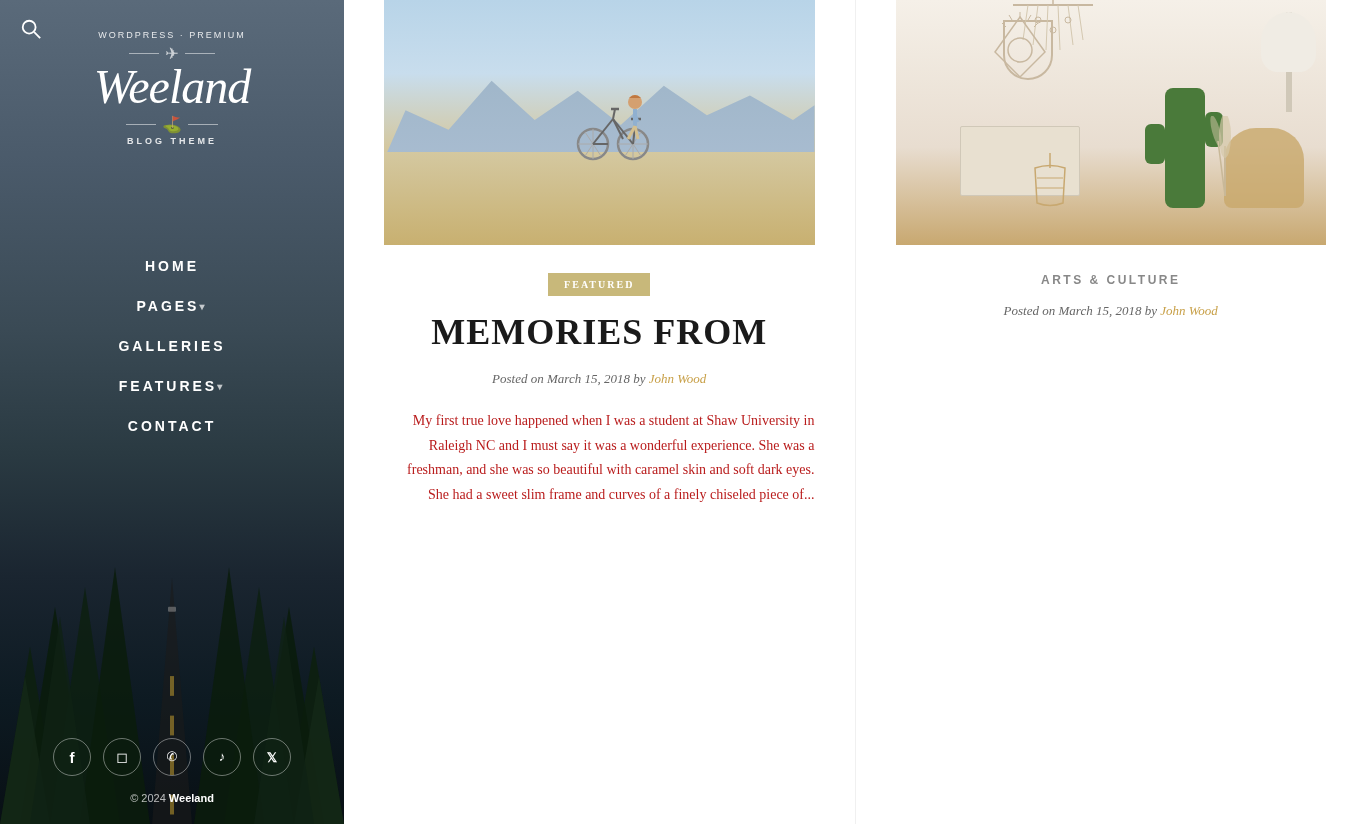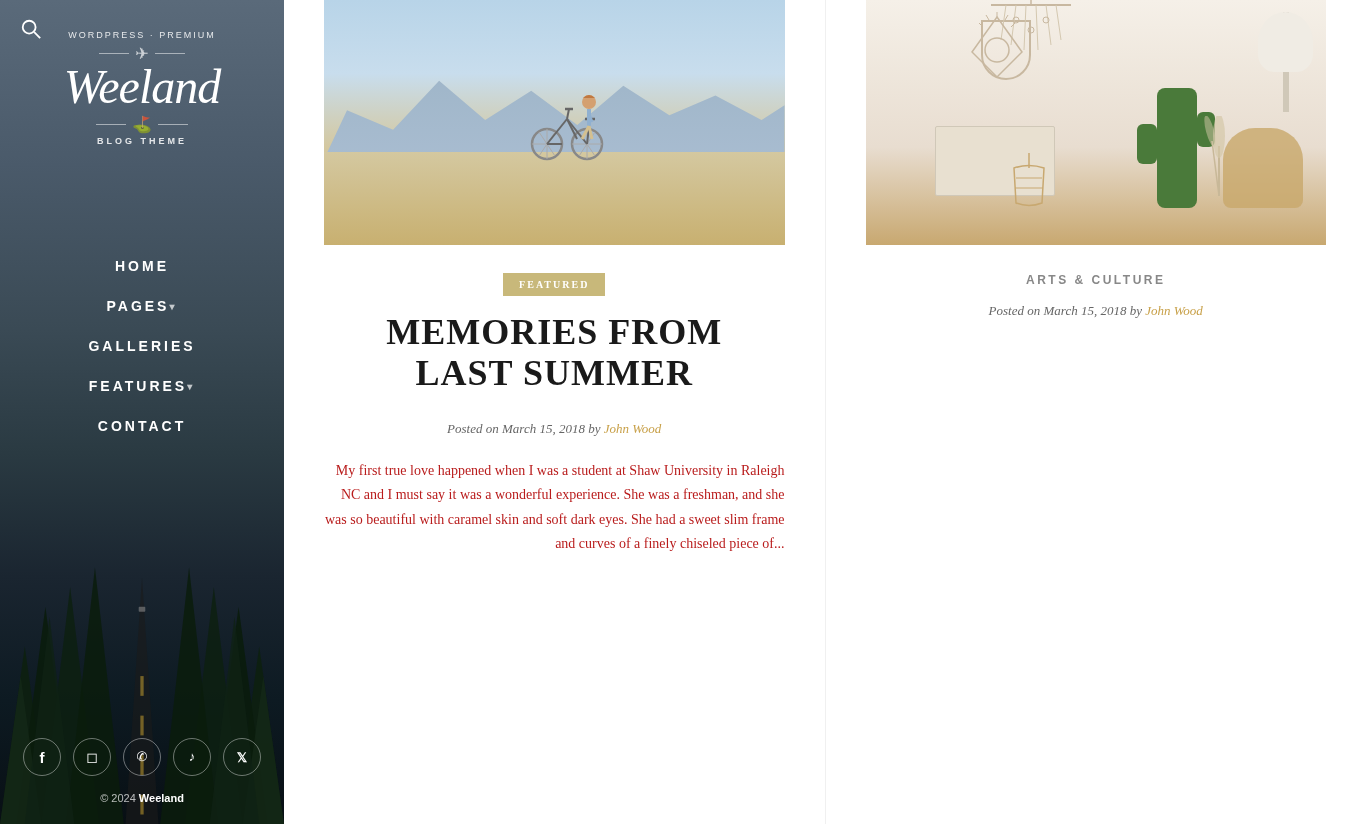--- a/index.html
+++ b/index.html
@@ -1,20 +1,20 @@
 <!DOCTYPE html>
 <html><head>
   <meta charset="utf-8">
   <style>
     * { margin: 0; padding: 0; box-sizing: border-box; }
     body { font-family: Georgia, 'Times New Roman', serif; display: flex; width: 1366px; min-height: 824px; overflow: hidden; }
 
     
     .sidebar {
-      width: 284px;
+      width: 344px;
       min-height: 824px;
       position: relative;
       display: flex;
       flex-direction: column;
       align-items: center;
       overflow: hidden;
       flex-shrink: 0;
     }
     .sidebar-bg {
       position: absolute;
@@ -241,21 +241,21 @@
 
     .post-title {
       font-family: 'Georgia', serif;
       font-size: 36px;
       font-weight: 900;
       text-align: center;
       color: #1a1a1a;
       line-height: 1.15;
       letter-spacing: 1px;
       text-transform: uppercase;
-      margin-bottom: 26px;
+      margin-bottom: 18px;
     }
 
     .post-meta {
       text-align: center;
       font-family: 'Georgia', serif;
       font-style: italic;
       font-size: 13px;
       color: #666;
       margin-bottom: 22px;
     }
@@ -537,21 +537,20 @@
         <path d="M56,14 Q62,8 68,14" fill="#c07840" stroke="none"></path>
       </svg>
     </div>
 
     <div class="post-category-wrap">
       <span class="post-category-badge">FEATURED</span>
     </div>
 
     <h1 class="post-title">
       <span>MEMORIES FROM</span><br>
-      <span>LAST SUMMER</span>
     </h1>
 
     <p class="post-meta">
       <span>Posted on</span>
        <span>March 15, 2018</span>
        <span>by</span>
        <a style="color:#c8a048;text-decoration:none;">John Wood</a>
     </p>
 
     <p class="post-excerpt">My first true love happened when I was a student at Shaw University in Raleigh NC and I must say it was a wonderful experience. She was a freshman, and she was so beautiful with caramel skin and soft dark eyes. She had a sweet slim frame and curves of a finely chiseled piece of...</p>

